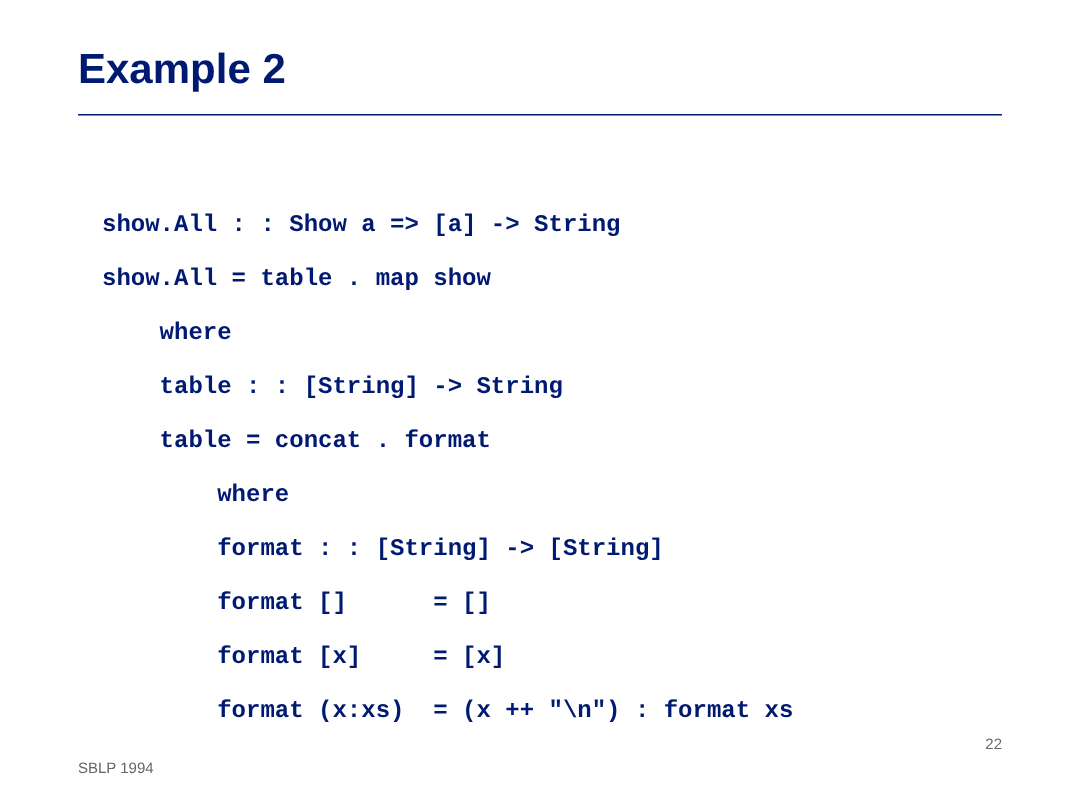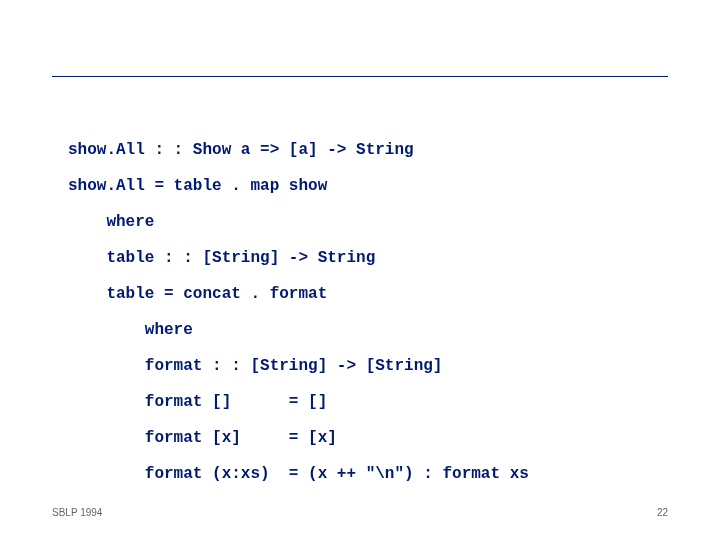--- a/index.html
+++ b/index.html
@@ -47,31 +47,32 @@
   .footer-left {
     position: absolute;
     left: 52px;
     bottom: 22px;
     font-size: 10px;
     color: #666666;
   }
   .footer-right {
     position: absolute;
     right: 52px;
-    bottom: 22px;
+    bottom: 38px;
     font-size: 10px;
     color: #666666;
     margin-left: 40px;
   }
 </style>
 </head>
 <body>
 
 <div class="slide">
 
+  <div class="title">Example 2</div>
   <div class="rule"></div>
 
   <div class="code"><span>show.All : : Show a =&gt; [a] -&gt; String</span>
 <span>show.All = table . map show</span>
 <span>    where</span>
 <span>    table : : [String] -&gt; String</span>
 <span>    table = concat . format</span>
 <span>        where</span>
 <span>        format : : [String] -&gt; [String]</span>
 <span>        format []      = []</span>

